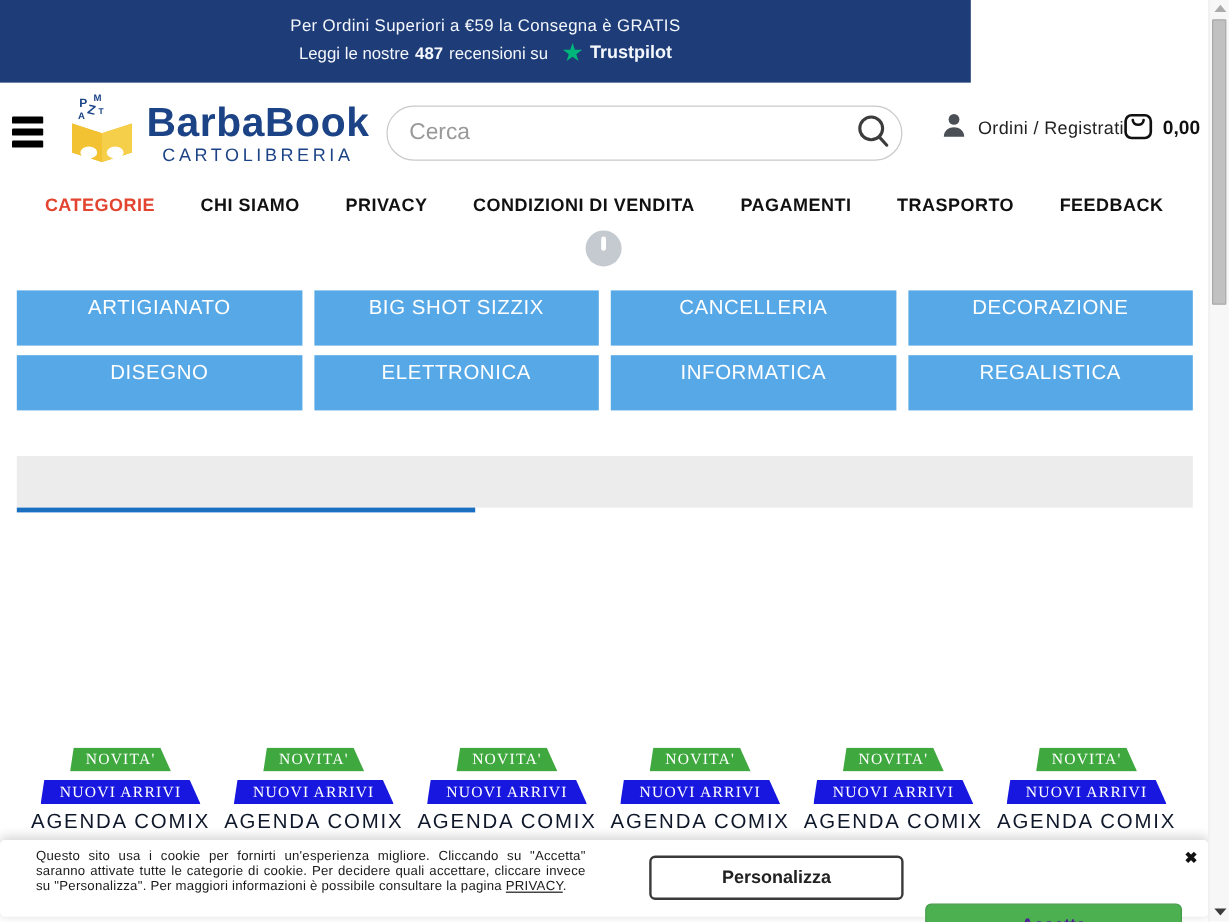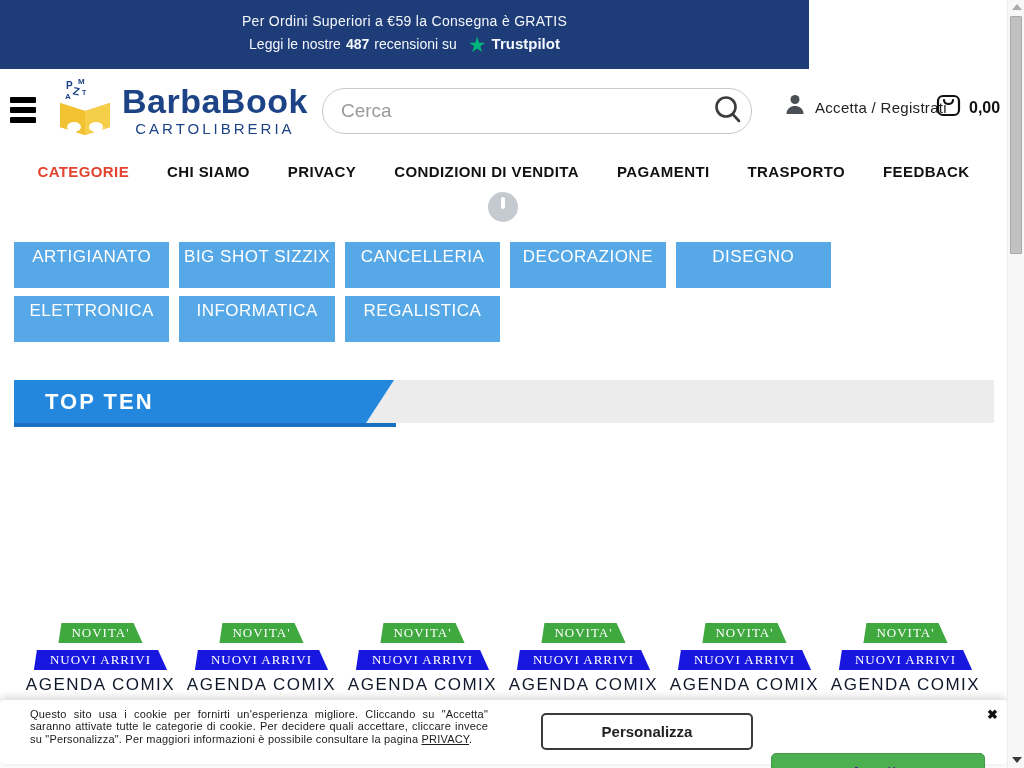--- a/index.html
+++ b/index.html
@@ -40,22 +40,22 @@
          display:flex; justify-content:center; align-items:center; gap:38px; }
   .nav a { text-decoration:none; color:#111; font-size:15px; font-weight:bold; letter-spacing:.4px; cursor:pointer; }
   .nav a.active { color:#e2442f; }
 
   
   .spinner { position:absolute; left:488px; top:192px; width:30px; height:30px; border-radius:50%;
              background:#c5cad0; }
   .spinner i { position:absolute; left:13px; top:5px; width:4px; height:12px; background:#fff; border-radius:2px; }
 
   
-  .cats { position:absolute; left:14px; top:242px; width:817px;
-          display:grid; grid-template-columns:repeat(5,1fr); gap:8px 10px; }
+  .cats { position:absolute; left:14px; top:242px; width:980px;
+          display:grid; grid-template-columns:repeat(4,1fr); gap:8px 10px; }
   .cat { height:46px; background:#57a8e6; color:#fff; text-align:center; padding-top:5px;
          font-size:17px; letter-spacing:.5px; cursor:pointer; }
 
   
   .section-bar { position:absolute; left:14px; top:380px; width:980px; height:43px; background:#ececec; }
   .section-blue { position:absolute; left:0; top:0; width:380px; height:43px; background:#2287dd;
                   clip-path:polygon(0 0,100% 0,calc(100% - 28px) 100%,0 100%);
                   display:flex; align-items:center; }
   .section-title { color:#fff; font-size:22px; font-weight:bold; letter-spacing:2px; padding-left:31px; }
   .section-underline { position:absolute; left:0; top:43px; width:382px; height:4px; background:#1a6fc0; }
@@ -153,21 +153,21 @@
       </div>
     </div>
 
     <div class="account">
       <span>
         <svg width="24" height="24" viewBox="0 0 24 24">
           <circle cx="12" cy="6.5" r="4.5" fill="#4a5056"></circle>
           <path d="M3.5 21 C3.5 15.5 8 13 12 13 C16 13 20.5 15.5 20.5 21 Z" fill="#4a5056"></path>
         </svg>
       </span>
-      <span class="account-label">Accetta / Registrati</span>
+      <span class="account-label">Ordini / Registrati</span>
     </div>
 
     <div class="cart">
       <span>
         <svg width="25" height="25" viewBox="0 0 25 25">
           <rect x="2" y="3" width="21" height="19" rx="5" fill="none" stroke="#111" stroke-width="2.2"></rect>
           <path d="M8 7 a4.5 4 0 0 0 9 0" fill="none" stroke="#111" stroke-width="2.2" stroke-linecap="round"></path>
         </svg>
       </span>
       <span class="cart-total">0,00</span>
@@ -193,23 +193,20 @@
     <div class="cat">BIG SHOT SIZZIX</div>
     <div class="cat">CANCELLERIA</div>
     <div class="cat">DECORAZIONE</div>
     <div class="cat">DISEGNO</div>
     <div class="cat">ELETTRONICA</div>
     <div class="cat">INFORMATICA</div>
     <div class="cat">REGALISTICA</div>
   </div>
 
   <div class="section-bar">
-    <div class="section-blue">
-      <span class="section-title">TOP TEN</span>
-    </div>
     <div class="section-underline"></div>
   </div>
 
   <div class="products">
     <div class="product">
       <div class="img"></div>
       <span class="badge novita">NOVITA'</span>
       <span class="badge arrivi">NUOVI ARRIVI</span>
       <span class="title">AGENDA COMIX</span>
     </div>

